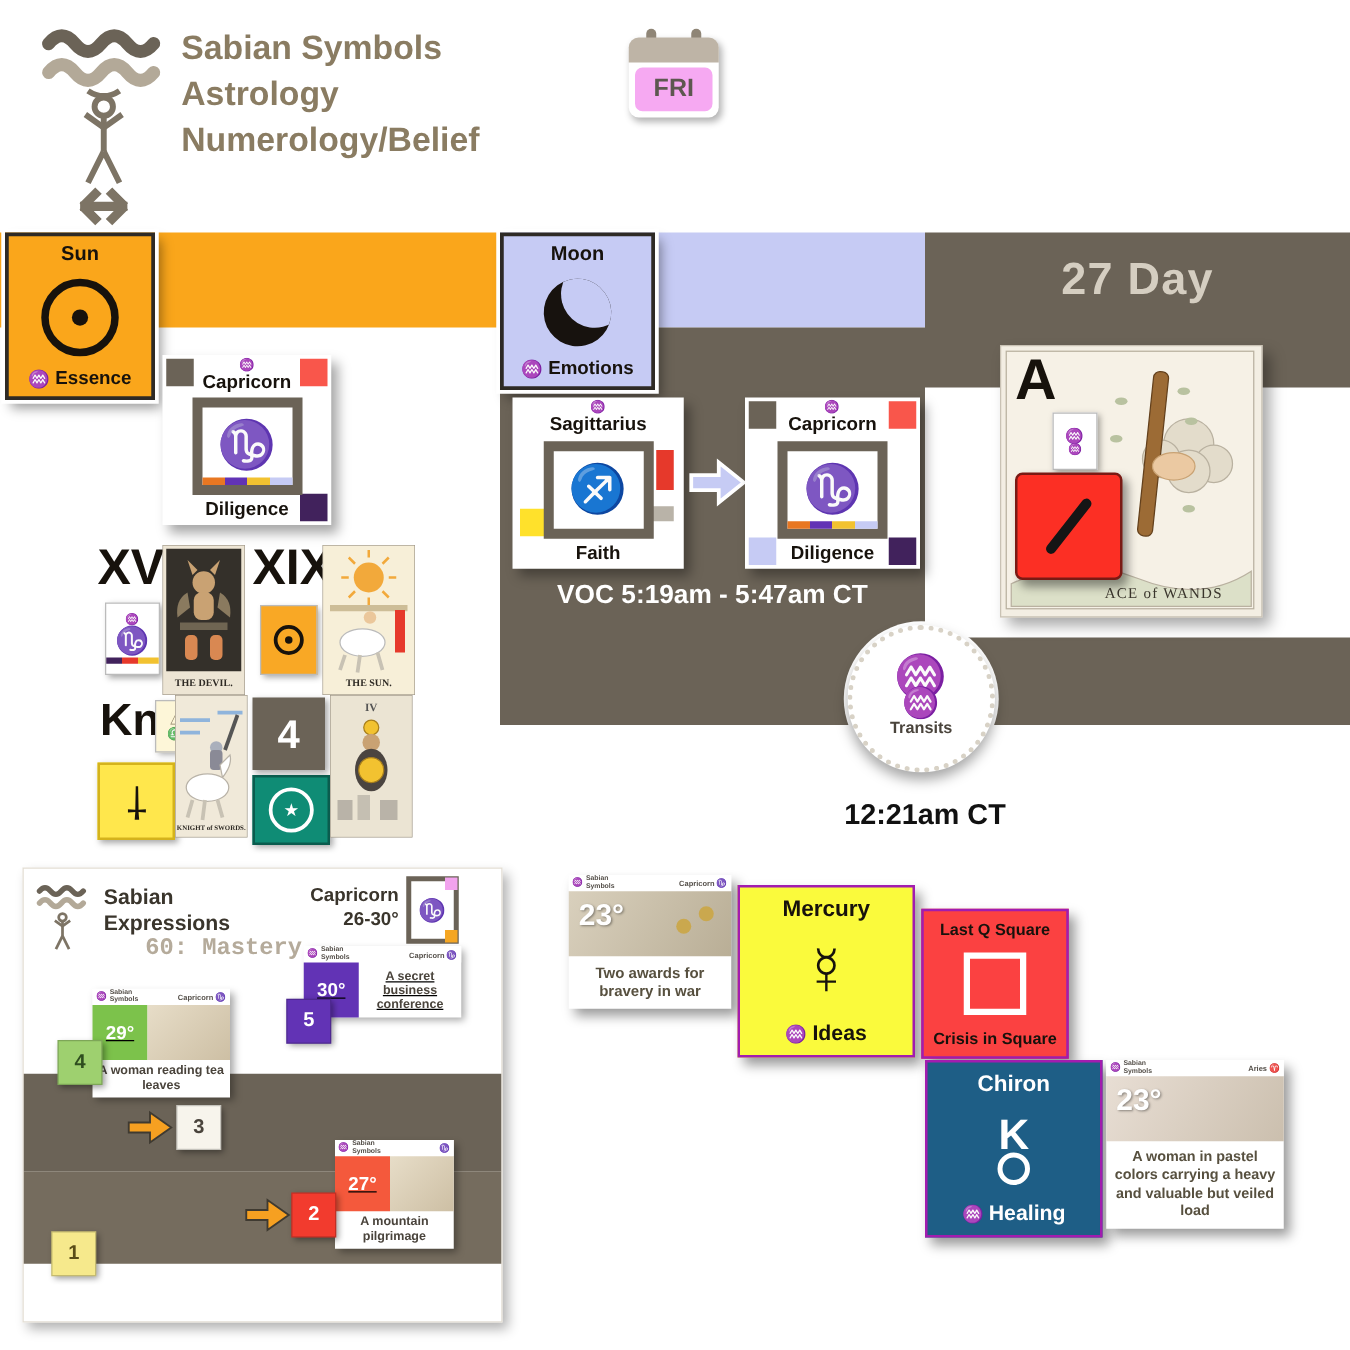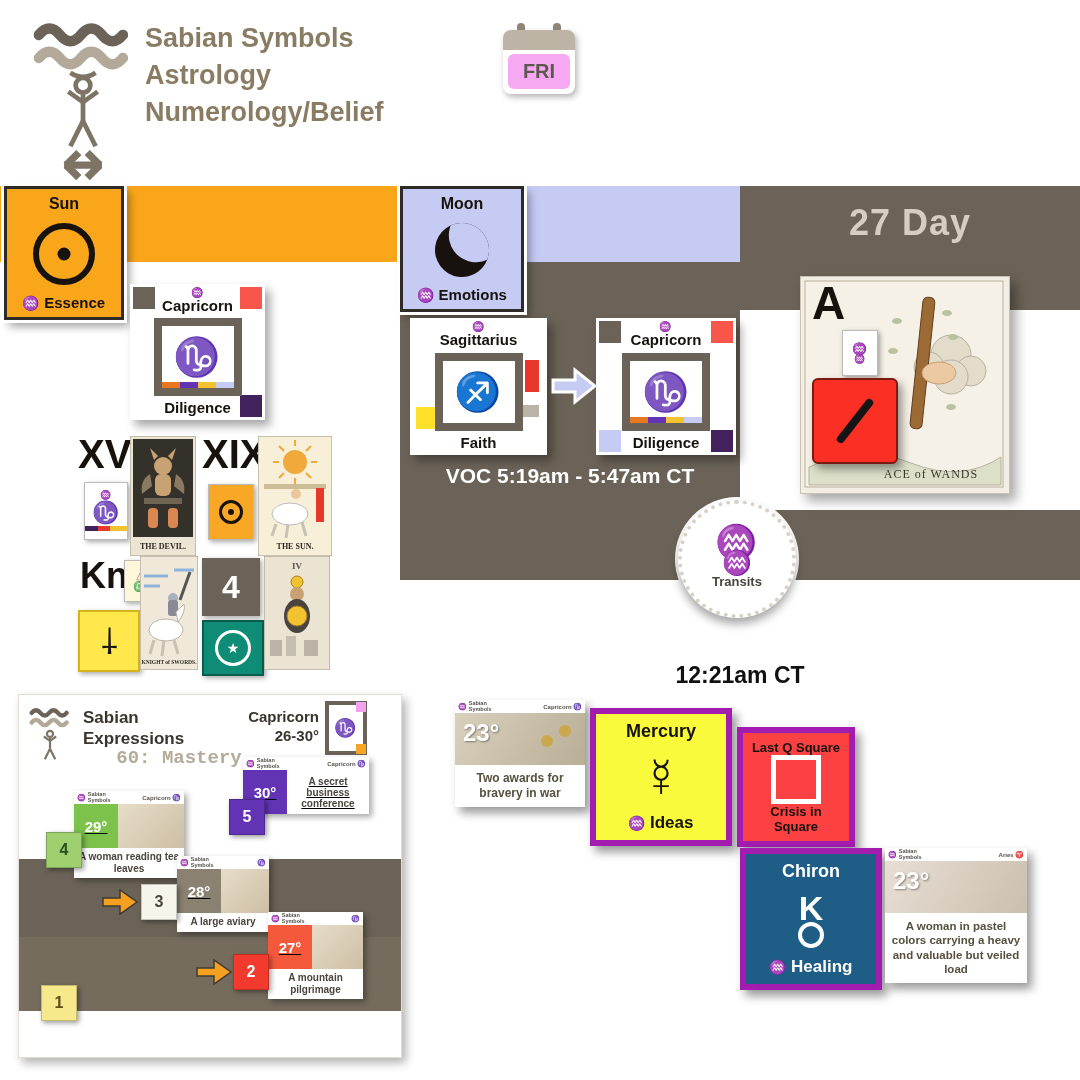--- a/index.html
+++ b/index.html
@@ -52,38 +52,38 @@
   .mbrand{display:flex;align-items:center;gap:2px;}
   .mb2{display:flex;flex-direction:column;line-height:5.5px;font-size:5.5px;}
   .mrow{display:flex;text-decoration:underline;}
   .mdeg{min-width:44px;width:44px;height:44px;display:flex;align-items:center;justify-content:center;font-size:15px;font-weight:900;color:#fff;}
   .mphoto{flex:1;background:linear-gradient(135deg,#E7DDC8,#CDBFA4);}
   .mtext{flex:1;font-size:10px;font-weight:800;color:#4a443c;display:flex;align-items:center;justify-content:center;text-align:center;padding:2px;}
   .mcap{font-size:10px;font-weight:800;color:#4a443c;text-align:center;padding:3px 3px 4px;line-height:1.15;}
   .nchip{position:absolute;display:flex;align-items:center;justify-content:center;font-weight:900;font-size:16px;width:34px;height:34px;box-shadow:2px 2px 5px rgba(0,0,0,.4);border:1px solid rgba(0,0,0,.2);}
 
   
-  .bigcard{box-sizing:border-box;border:6px solid #a21caf;box-shadow:5px 6px 9px rgba(0,0,0,.4);display:flex;flex-direction:column;align-items:center;justify-content:space-between;padding:7px 4px;}
+  .bigcard{box-sizing:border-box;border:2px solid #a21caf;box-shadow:5px 6px 9px rgba(0,0,0,.4);display:flex;flex-direction:column;align-items:center;justify-content:space-between;padding:7px 4px;}
   .btitle{font-size:18px;font-weight:800;}
   .bkeyrow{display:flex;align-items:center;gap:4px;font-size:17px;font-weight:800;}
   .sq-outline{width:40px;height:40px;border:5px solid #fff;}
 
   .sabcard{position:absolute;background:#fff;box-shadow:5px 6px 9px rgba(0,0,0,.4);}
   .sabimg{position:relative;height:52px;background:linear-gradient(120deg,#D9D0BD,#B9AE96);}
   .sabdeg{position:absolute;left:8px;top:6px;color:#fff;font-size:24px;font-weight:900;text-shadow:1px 1px 2px rgba(0,0,0,.4);}
   .sabtext{font-size:12px;font-weight:800;color:#57503F;text-align:center;padding:6px 6px;line-height:1.25;}
 
   
   #badge{left:678px;top:500px;width:110px;height:110px;border-radius:50%;background:#fff;border:4px dotted #D8D2C6;box-shadow:0 6px 10px rgba(0,0,0,.35),0 0 0 3px #fff;display:flex;flex-direction:column;align-items:center;justify-content:center;}
   #badge .w1{font-size:34px;color:#6B6357;line-height:.8;}
   #badge .w2{font-size:24px;color:#B3A998;line-height:.8;margin-top:-4px;}
   #badge .lab{font-size:13px;font-weight:800;color:#4a443c;margin-top:2px;}
 
   #voc{left:400px;top:464px;width:340px;text-align:center;color:#fff;font-size:21px;font-weight:800;}
-  #timect{left:640px;top:638px;width:200px;text-align:center;color:#111;font-size:23px;font-weight:900;margin-top:24px;}
+  #timect{left:640px;top:638px;width:200px;text-align:center;color:#111;font-size:23px;font-weight:900;}
 
   
   .numeral{font-weight:900;color:#17120c;line-height:1;}
   .chipcard{position:absolute;background:#fff;border:1px solid #bbb;box-shadow:2px 2px 5px rgba(0,0,0,.35);display:flex;flex-direction:column;align-items:center;justify-content:center;}
   .mini-ringdot{width:18px;height:18px;border:3px solid #17120c;border-radius:50%;position:relative;}
   .mini-ringdot::after{content:'';position:absolute;left:50%;top:50%;transform:translate(-50%,-50%);width:6px;height:6px;background:#17120c;border-radius:50%;}
   .pent{width:30px;height:30px;border:3px solid #fff;border-radius:50%;display:flex;align-items:center;justify-content:center;color:#fff;font-size:14px;}
   .wand-line{width:8px;height:54px;background:#151515;border-radius:4px;transform:rotate(38deg);}
 
   
@@ -464,39 +464,20 @@
             <span>29°</span>
           </div>
         <div class="mphoto"></div>
       </div>
       <div class="mcap">A woman reading tea leaves</div>
     </div>
     <div class="nchip" style="left:27px;top:137px;background:#9ED06F;color:#2E4D1F">
         <span>4</span>
       </div>
 
-    <div class="msab" style="left:158px;top:161px;width:92px;">
-      <div class="mhead">
-        <span class="mbrand">
-            <span class="wvt">♒</span>
-        <span class="mb2">
-              <span>Sabian</span>
-              <span>Symbols</span>
-            </span>
-          </span>
-        <span class="mgly">♑</span>
-      </div>
-      <div class="mrow">
-        <div class="mdeg" style="background:#8A8171">
-            <span>28°</span>
-          </div>
-        <div class="mphoto"></div>
-      </div>
-      <div class="mcap">A large aviary</div>
-    </div>
     <div class="nchip" style="left:122px;top:189px;background:#F7F4EC;color:#4A443C">
         <span>3</span>
       </div>
     <svg style="position:absolute;left:82px;top:192px" width="38" height="30" viewBox="0 0 38 30">
       <polygon points="2,11 19,11 19,3 36,15 19,27 19,19 2,19" fill="#F6A021" stroke="#3F3A31" stroke-width="1.5"></polygon>
     </svg>
 
     <div class="msab" style="left:249px;top:217px;width:95px;">
       <div class="mhead">
         <span class="mbrand">

